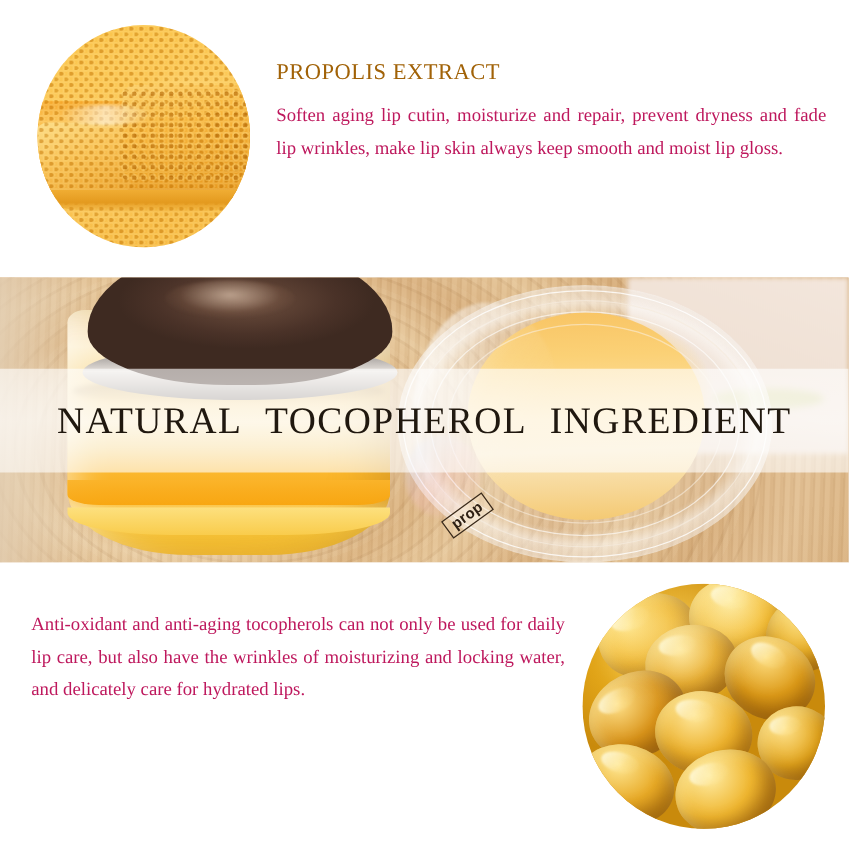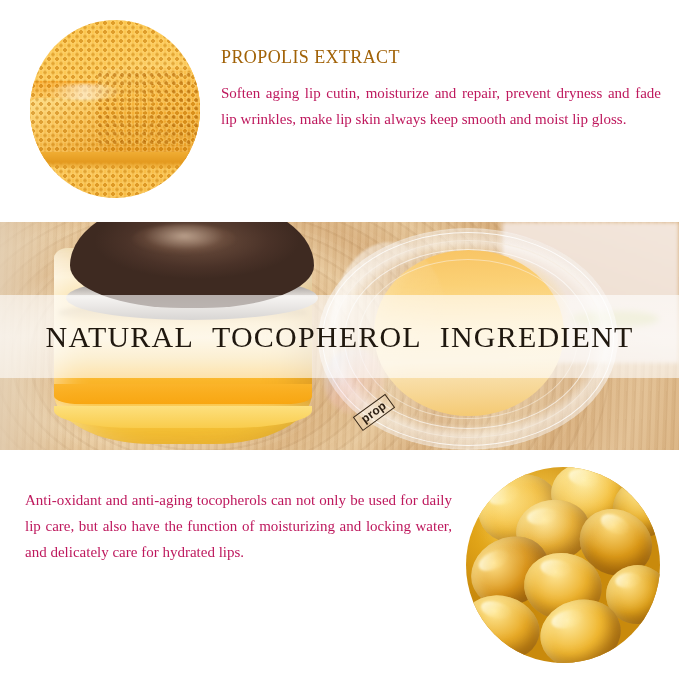--- a/index.html
+++ b/index.html
@@ -357,21 +357,21 @@
         <span class="bt-gap"></span>
         <span>TOCOPHEROL</span>
         <span class="bt-gap"></span>
         <span>INGREDIENT</span>
       </div>
   </div>
 
   <div class="sec-bot">
 
     <div class="bot-text">
-      <div class="body-copy">Anti-oxidant and anti-aging tocopherols can not only be used for daily lip care, but also have the function of moisturizing and locking water, and delicately care for hydrated lips.</div>
+      <div class="body-copy">Anti-oxidant and anti-aging tocopherols can not only be used for daily lip care, but also have the wrinkles of moisturizing and locking water, and delicately care for hydrated lips.</div>
     </div>
 
     <div class="circle-oil">
       <div class="cap c1"></div>
       <div class="cap c2"></div>
       <div class="cap c10"></div>
       <div class="cap c3"></div>
       <div class="cap c4"></div>
       <div class="cap c5"></div>
       <div class="cap c6"></div>

